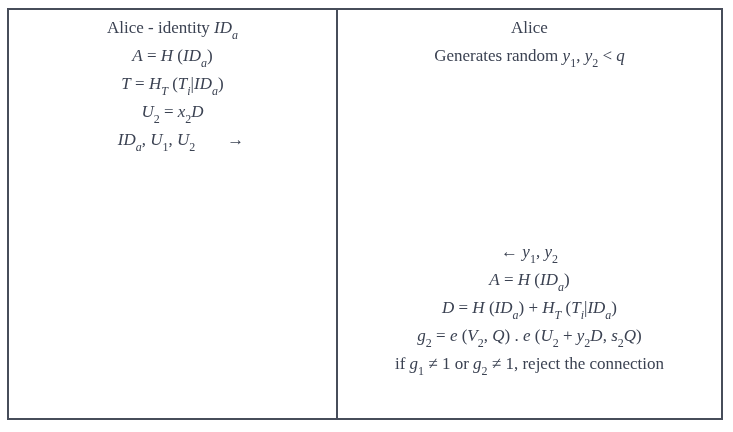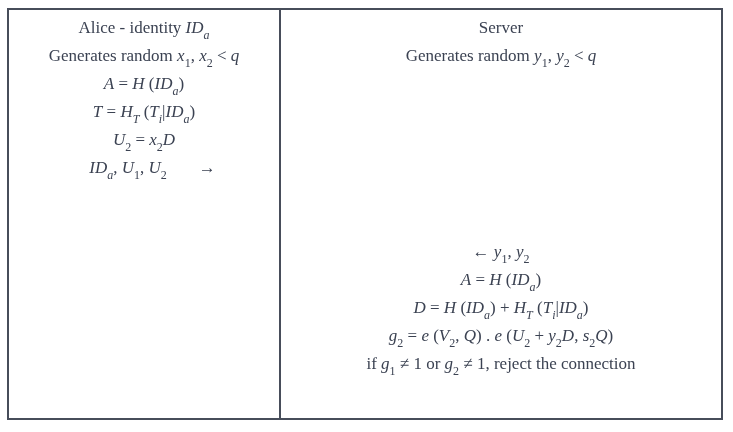--- a/index.html
+++ b/index.html
@@ -19,21 +19,21 @@
     border: 2px solid var(--border, #474d5a);
     display: flex;
     background: #ffffff;
   }
   .col {
     box-sizing: border-box;
     padding-top: 4px;
     overflow: hidden;
   }
   .col-left {
-    width: 272px;
+    width: 329px;
     border-right: 2px solid var(--border, #474d5a);
   }
   .col-right { flex: 1; }
   .row {
     height: 28px;
     line-height: 28px;
     font-size: 17px;
     text-align: center;
     white-space: nowrap;
   }
@@ -53,33 +53,32 @@
   .spacer {  }
   .arrow { font-size: 17px; }
 </style>
 </head>
 <body>
 
 <div class="protocol-table">
 
   <div class="col col-left">
     <div class="row">Alice - identity <i>ID</i><sub><i>a</i></sub></div>
-    <div class="row">Generates random <i>x</i><sub>1</sub>, <i>x</i><sub>2</sub> &lt; <i>q</i></div>
     <div class="row"><i>A</i> = <i>H</i> (<i>ID</i><sub><i>a</i></sub>)</div>
     <div class="row"><i>T</i> = <i>H</i><sub><i>T</i></sub> (<i>T</i><sub><i>i</i></sub>|<i>ID</i><sub><i>a</i></sub>)</div>
     <div class="row"><i>U</i><sub>2</sub> = <i>x</i><sub>2</sub><i>D</i></div>
     <div class="row send-row">
       <span><i>ID</i><sub><i>a</i></sub>, <i>U</i><sub>1</sub>, <i>U</i><sub>2</sub></span>
       <span class="arrow">→</span>
     </div>
     <div class="row spacer"></div>
   </div>
 
   <div class="col col-right">
-    <div class="row">Server</div>
+    <div class="row">Alice</div>
     <div class="row">Generates random <i>y</i><sub>1</sub>, <i>y</i><sub>2</sub> &lt; <i>q</i></div>
     <div class="row spacer"></div>
     <div class="row spacer"></div>
     <div class="row spacer"></div>
     <div class="row spacer"></div>
     <div class="row spacer"></div>
     <div class="row spacer"></div>
     <div class="row">← <i>y</i><sub>1</sub>, <i>y</i><sub>2</sub></div>
     <div class="row"><i>A</i> = <i>H</i> (<i>ID</i><sub><i>a</i></sub>)</div>
     <div class="row"><i>D</i> = <i>H</i> (<i>ID</i><sub><i>a</i></sub>) + <i>H</i><sub><i>T</i></sub> (<i>T</i><sub><i>i</i></sub>|<i>ID</i><sub><i>a</i></sub>)</div>

